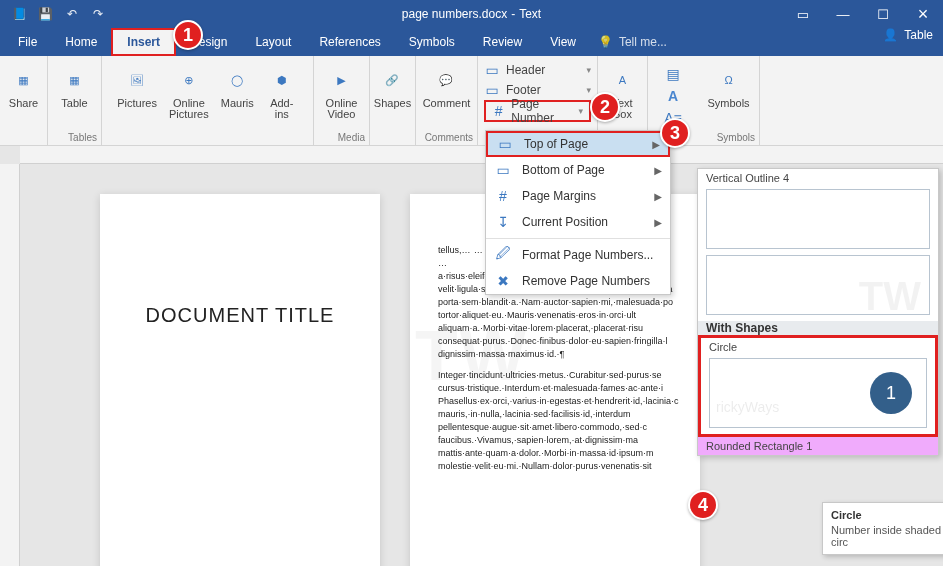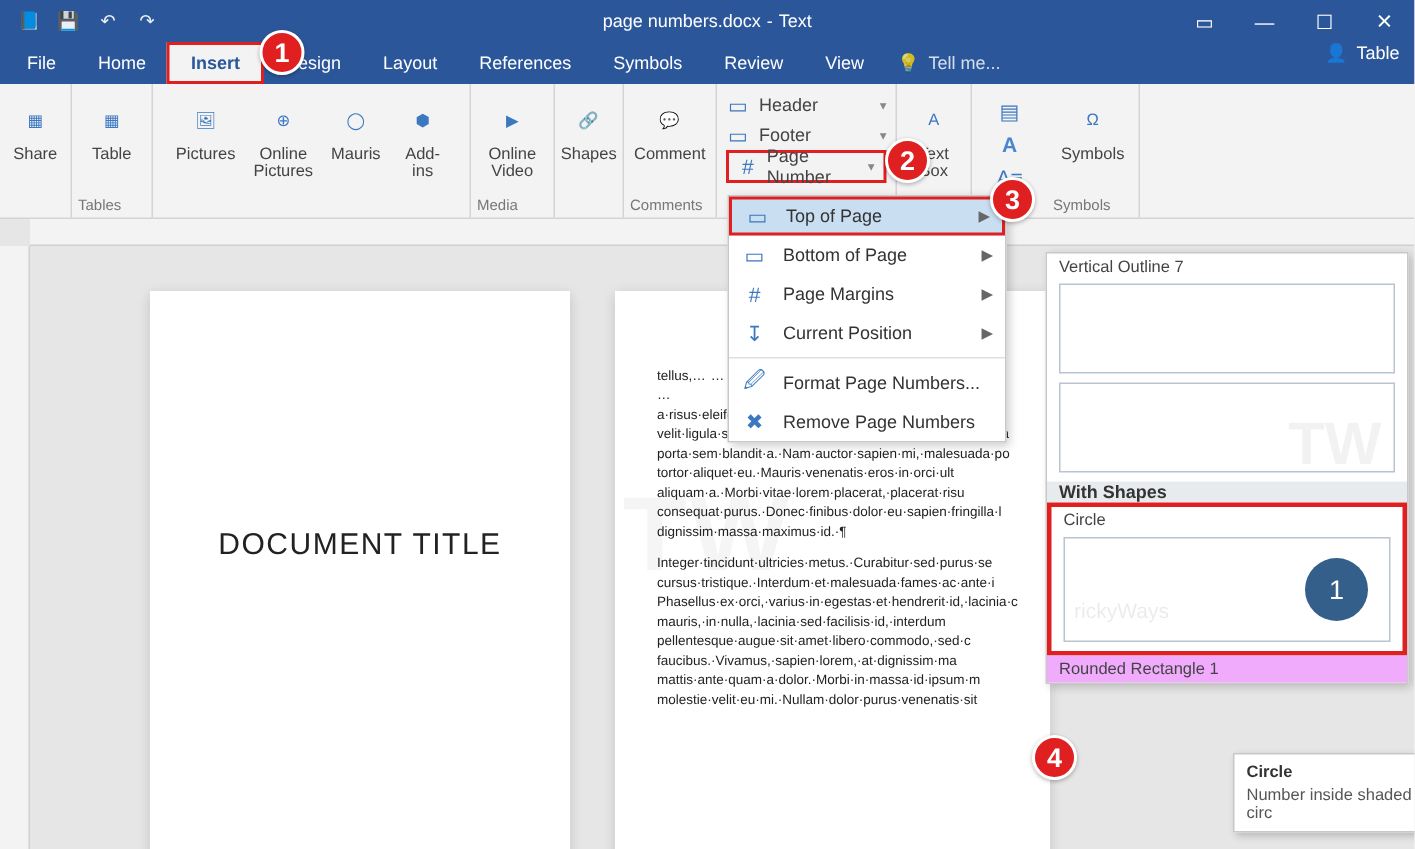--- a/index.html
+++ b/index.html
@@ -18,21 +18,21 @@
 .menu-tab.active { background: #f3f3f3; color: #2b579a; font-weight: 600; border: 2px solid #e02020; }
 .tellme { margin-left: 8px; opacity: 0.8; display: flex; gap: 6px; align-items: center; }
 .share { position: absolute; right: 10px; display: flex; gap: 6px; align-items: center; }
 
 .ribbon { background: #f3f3f3; height: 90px; display: flex; border-bottom: 1px solid #d4d4d4; font-size: 11px; color: #444; }
 .rgroup { border-right: 1px solid #d4d4d4; display: flex; flex-direction: column; align-items: center; padding: 6px 4px 2px; }
 .rgroup-items { display: flex; gap: 4px; flex: 1; }
 .rbtn { display: flex; flex-direction: column; align-items: center; justify-content: flex-start; padding: 2px 4px; gap: 2px; cursor: pointer; min-width: 40px; }
 .rbtn-big-icon { width: 32px; height: 32px; display: flex; align-items: center; justify-content: center; color: #3c78c0; }
 .rbtn-label { font-size: 11px; line-height: 11px; text-align: center; }
-.rgroup-label { font-size: 10px; color: #777; padding-top: 2px; text-align: left; width: 100%; }
+.rgroup-label { font-size: 10px; color: #777; padding-top: 2px; text-align: right; width: 100%; }
 .rcol { display: flex; flex-direction: column; gap: 0px; padding: 2px 6px; font-size: 12px; }
 .rcol-item { display: flex; align-items: center; gap: 6px; height: 20px; cursor: pointer; color: #444; }
 .small-icon { width: 16px; height: 16px; display: flex; align-items: center; justify-content: center; color: #3c78c0; font-size: 14px; }
 
 .pagenum-row { display: flex; align-items: center; gap: 6px; height: 22px; padding: 0 6px; border: 2px solid #e02020; background: #f3f3f3; cursor: pointer; }
 
 .submenu { position: absolute; left: 485px; top: 130px; width: 186px; background: #fff; border: 1px solid #c8c8c8; box-shadow: 2px 2px 6px rgba(0,0,0,0.2); font-size: 12px; z-index: 5; }
 .submenu-item { display: flex; align-items: center; gap: 10px; height: 26px; padding: 0 8px; cursor: pointer; color: #333; position: relative; }
 .sm-icon { width: 18px; height: 18px; display: flex; align-items: center; justify-content: center; color: #3c78c0; font-size: 14px; }
 .sm-arrow { position: absolute; right: 8px; color: #666; font-size: 10px; }
@@ -51,21 +51,21 @@
 .tooltip { position: absolute; left: 822px; top: 502px; width: 140px; background: #fff; border: 1px solid #c8c8c8; box-shadow: 2px 2px 5px rgba(0,0,0,0.2); padding: 6px 8px; font-size: 11px; z-index: 7; }
 .tooltip-title { font-weight: 600; color: #333; margin-bottom: 3px; }
 .tooltip-body { color: #555; }
 
 .docarea { position: absolute; left: 0; top: 146px; right: 0; bottom: 0; background: #e6e6e6; overflow: hidden; }
 .ruler-top { position: absolute; left: 20px; right: 0; top: 0; height: 18px; background: #f3f3f3; border-bottom: 1px solid #d0d0d0; }
 .ruler-left { position: absolute; left: 0; top: 18px; bottom: 0; width: 20px; background: #f3f3f3; border-right: 1px solid #d0d0d0; }
 .pages-wrap { position: absolute; left: 100px; top: 48px; display: flex; gap: 30px; }
 .page { width: 290px; height: 420px; background: #fff; box-shadow: 0 2px 8px rgba(0,0,0,0.15); padding: 50px 28px 28px; font-family: Georgia, serif; color: #222; }
 .page1 { width: 280px; }
-.doc-title { font-size: 20px; text-align: center; margin-top: 108px; letter-spacing: 1px; }
+.doc-title { font-size: 20px; text-align: center; margin-top: 60px; letter-spacing: 1px; }
 .page2 { font-size: 9px; line-height: 13px; text-align: justify; }
 .page2 p { margin-bottom: 8px; }
 
 .watermark { position: absolute; left: 50%; top: 50%; transform: translate(-50%, -50%); font-size: 70px; font-weight: 800; color: rgba(0,0,0,0.04); letter-spacing: 2px; pointer-events: none; z-index: 1; }
 .watermark-small { position: absolute; font-size: 14px; color: rgba(0,0,0,0.08); pointer-events: none; }
 
 .badge { position: absolute; width: 30px; height: 30px; border-radius: 50%; background: #e02020; color: #fff; border: 2px solid #fff; display: flex; align-items: center; justify-content: center; font-size: 18px; font-weight: 700; z-index: 20; box-shadow: 0 1px 3px rgba(0,0,0,0.3); }
 </style>
 </head>
 <body>
@@ -266,21 +266,21 @@
       <span>Format Page Numbers...</span>
     </div>
   <div class="submenu-item">
       <span class="sm-icon">✖</span>
       <span>Remove Page Numbers</span>
     </div>
 </div>
 
 <div class="gallery">
   <div class="gallery-sec">
-    <div class="gallery-item-label">Vertical Outline 7</div>
+    <div class="gallery-item-label">Vertical Outline 4</div>
     <div class="gallery-preview"></div>
   </div>
   <div class="gallery-sec">
     <div class="gallery-preview">
       <div class="watermark-small" style="right:8px;top:18px;font-size:40px;font-weight:800;color:rgba(0,0,0,0.05)">TW</div>
     </div>
   </div>
   <div class="gallery-head">With Shapes</div>
   <div class="gallery-sec boxed">
     <div class="gallery-item-label">Circle</div>

